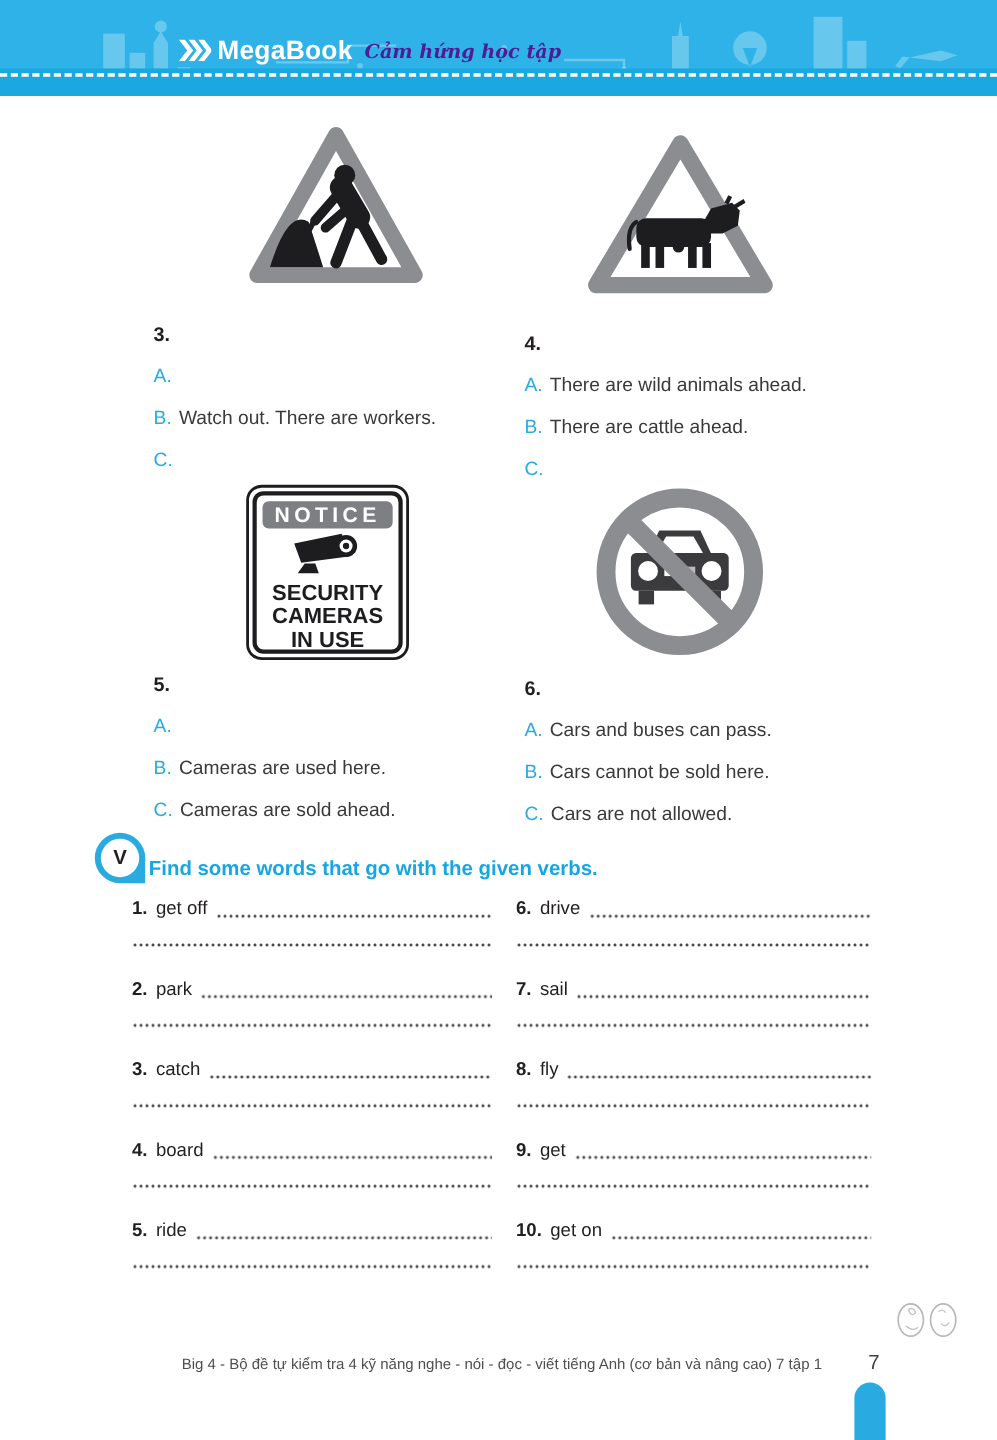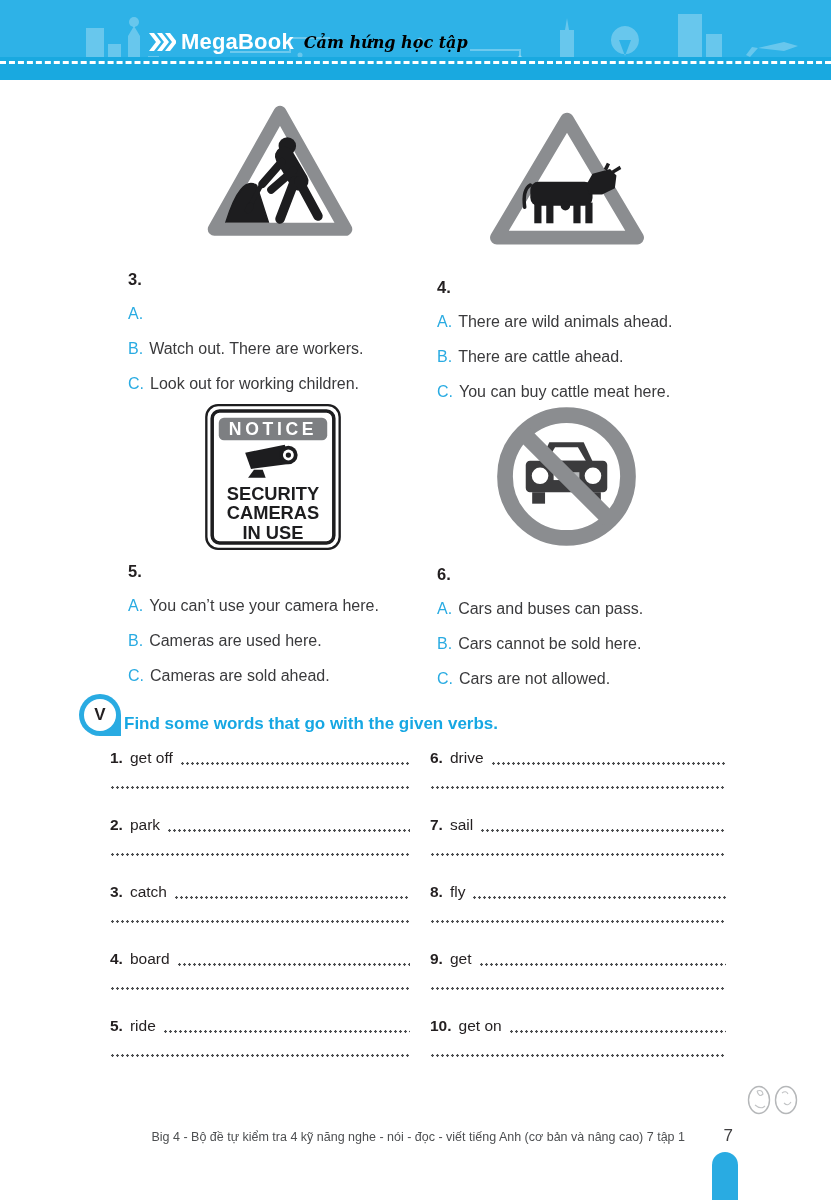--- a/index.html
+++ b/index.html
@@ -6,21 +6,21 @@
   .page { position:relative; width:831px; height:1200px; background:#ffffff; overflow:hidden;
           font-family:"Liberation Sans", sans-serif; }
 
   
   .header { position:absolute; top:0; left:0; width:831px; height:80px; background:#2eb2e7; }
   .header-strip { position:absolute; top:57px; left:0; width:100%; height:23px; background:#19a9e0; }
   .header-dash { position:absolute; top:61px; left:0; width:100%; border-top:3px dashed #ffffff; }
   .skyline { position:absolute; top:0; left:0; }
   .logo-row { position:absolute; left:149px; top:29px; display:flex; align-items:center; }
   .logo-text { color:#fff; font-weight:bold; font-size:22px; letter-spacing:.2px; margin-left:5px; }
-  .tagline { color:#000000; font-style:italic; font-weight:bold; font-size:16px; margin-left:10px;
+  .tagline { color:#4c1d95; font-style:italic; font-weight:bold; font-size:16px; margin-left:10px;
              font-family:"DejaVu Serif", serif; }
 
   
   .sign { position:absolute; }
   .sign-roadworks { left:207px; top:102px; }
   .sign-cattle   { left:487px; top:110px; }
   .sign-camera   { left:204px; top:403px; }
   .sign-nocar    { left:495px; top:405px; }
 
   
@@ -139,37 +139,35 @@
     <div class="qnum">3.</div>
     <div class="opt">
       <span class="opt-label">A.</span>
     </div>
     <div class="opt">
       <span class="opt-label">B.</span>
       <span class="opt-text">Watch out. There are workers.</span>
     </div>
     <div class="opt">
       <span class="opt-label">C.</span>
-      <span class="opt-text">Look out for working children.</span>
     </div>
   </div>
 
   <div class="qblock q4">
     <div class="qnum">4.</div>
     <div class="opt">
       <span class="opt-label">A.</span>
       <span class="opt-text">There are wild animals ahead.</span>
     </div>
     <div class="opt">
       <span class="opt-label">B.</span>
       <span class="opt-text">There are cattle ahead.</span>
     </div>
     <div class="opt">
       <span class="opt-label">C.</span>
-      <span class="opt-text">You can buy cattle meat here.</span>
     </div>
   </div>
 
   <svg class="sign sign-camera" width="138" height="148" viewBox="0 0 94 101">
     <rect x="1.5" y="1.5" width="91" height="98" rx="8" fill="#ffffff" stroke="#1d1d1f" stroke-width="1.6"></rect>
     <rect x="5.5" y="5.5" width="83" height="90" rx="5" fill="#ffffff" stroke="#1d1d1f" stroke-width="2.4"></rect>
     <rect x="10" y="10" width="74" height="15.5" rx="3.5" fill="#7d7f82"></rect>
     <text x="47" y="22" text-anchor="middle" font-family="Liberation Sans, sans-serif" font-size="12" font-weight="bold" letter-spacing="2.5" fill="#ffffff">NOTICE</text>
     <g>
       <path d="M28,34 L55,28.5 L59,41.5 L32,45 Z" fill="#1d1d1f"></path>
@@ -198,21 +196,20 @@
       <rect x="26" y="61" width="9" height="8" fill="#3b3b3d"></rect>
       <rect x="65" y="61" width="9" height="8" fill="#3b3b3d"></rect>
     </g>
     <path d="M20,20 L80,80" stroke="#8b8d90" stroke-width="11"></path>
   </svg>
 
   <div class="qblock q5">
     <div class="qnum">5.</div>
     <div class="opt">
       <span class="opt-label">A.</span>
-      <span class="opt-text">You can’t use your camera here.</span>
     </div>
     <div class="opt">
       <span class="opt-label">B.</span>
       <span class="opt-text">Cameras are used here.</span>
     </div>
     <div class="opt">
       <span class="opt-label">C.</span>
       <span class="opt-text">Cameras are sold ahead.</span>
     </div>
   </div>

